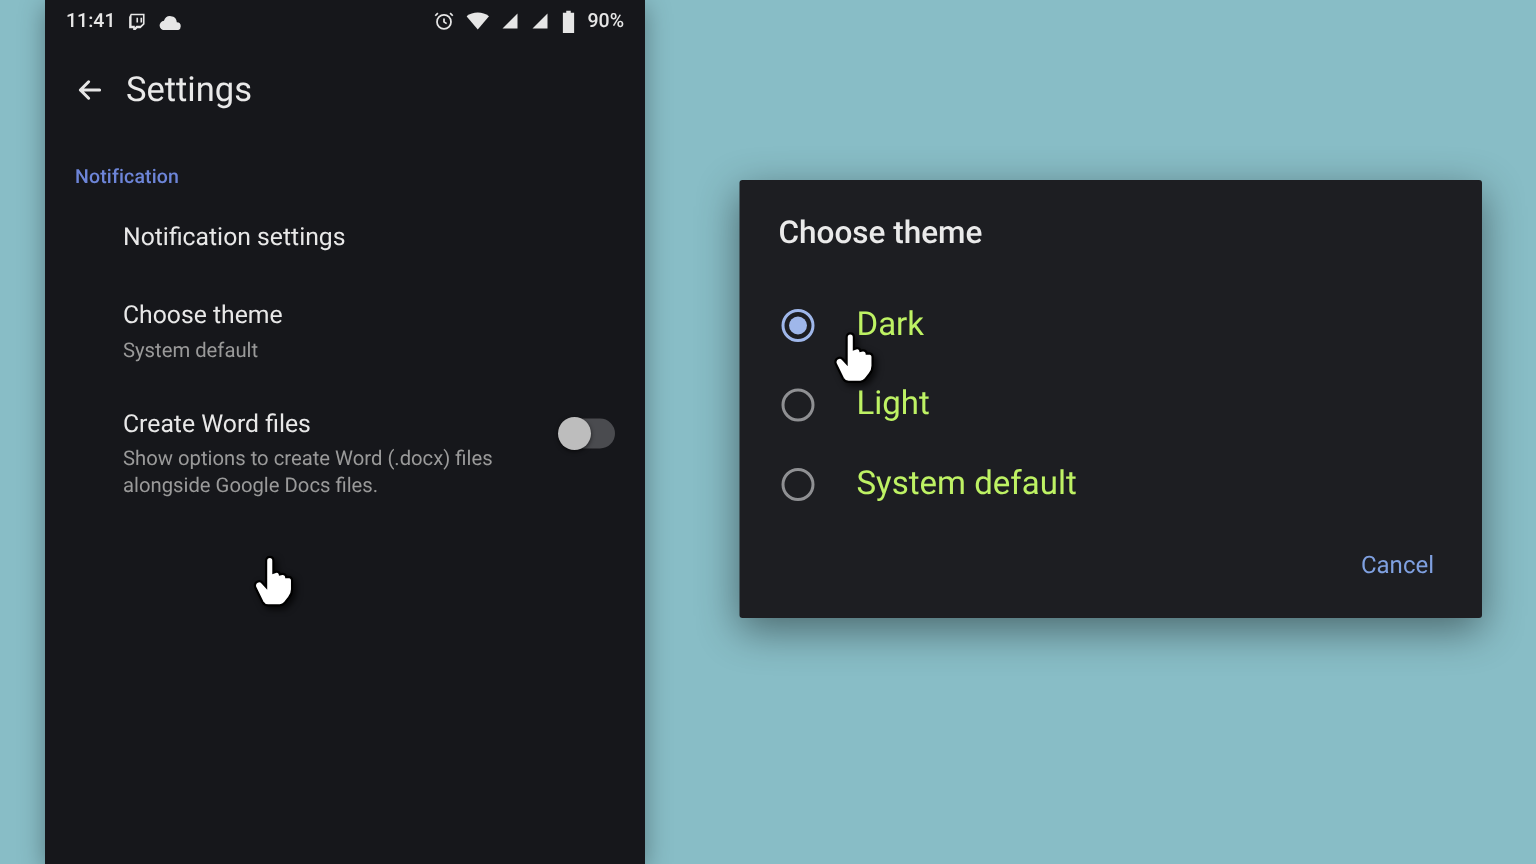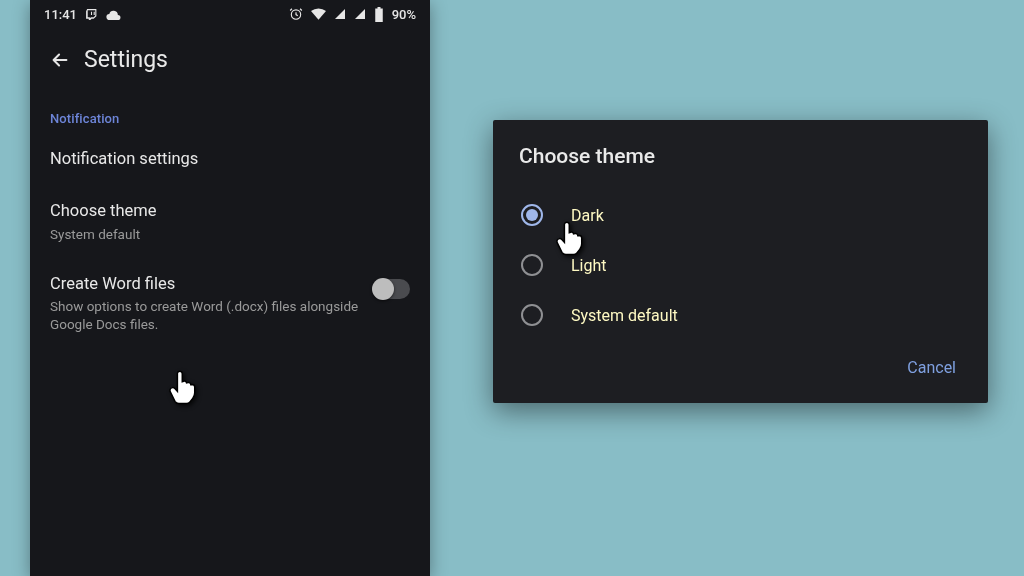--- a/index.html
+++ b/index.html
@@ -15,40 +15,40 @@
     .statusbar .left { display:flex; align-items:center; gap:8px; }
     .statusbar .right { margin-left:auto; display:flex; align-items:center; gap:8px; }
     .statusbar svg { display:block; }
 
     .titlebar { display:flex; align-items:center; gap:12px; padding:18px 18px 16px 18px; }
     .titlebar .back { width:24px; height:24px; display:flex; align-items:center; justify-content:center; cursor:pointer; }
     .titlebar h1 { font-size:23px; font-weight:400; color:#e9e9e9; }
 
     .section-label { font-size:13px; font-weight:500; color:#6d85d8; padding:22px 20px 8px 20px; letter-spacing:.1px; }
 
-    .row { padding:14px 20px 16px 20px; display:flex; align-items:flex-start; gap:12px; cursor:pointer; }
+    .row { padding:14px 20px 16px 20px; display:flex; align-items:flex-start; gap:12px; cursor:pointer;margin-left:32px; }
     .row .txt { flex:1; }
     .row .title { font-size:16.5px; color:#e8e8e8; line-height:1.35; }
     .row .subtitle { font-size:13.5px; color:#9a9a9a; line-height:1.35; margin-top:2px; }
 
     .toggle { margin-top:6px; width:36px; height:20px; border-radius:10px; background:#4a4b4f; position:relative; flex:0 0 auto; }
     .toggle .knob { position:absolute; left:-2px; top:-1px; width:22px; height:22px; border-radius:50%; background:#bdbdbd; box-shadow:0 1px 3px rgba(0,0,0,.6); }
 
     
     .dialog {
       position:absolute; left:493px; top:120px; width:495px;
       background:#1d1e22; color:#e6e6e6; padding:24px 26px 18px 26px;
       box-shadow:0 8px 28px rgba(0,0,0,.45); border-radius:2px;
     }
     .dialog h2 { font-size:21px; font-weight:500; margin-bottom:22px; color:#eaeaea; }
     .option { display:flex; align-items:center; gap:28px; padding:14px 2px; cursor:pointer; }
     .radio { width:22px; height:22px; border:2px solid #8f9093; border-radius:50%; position:relative; flex:0 0 auto; }
     .radio.selected { border-color:#9fb7ea; }
     .radio.selected::after { content:""; position:absolute; inset:3px; border-radius:50%; background:#9fb7ea; }
-    .option span { font-size:16px; color:#fef9c3; }
+    .option span { font-size:22px; color:#bef264; }
     .dialog .actions { display:flex; justify-content:flex-end; margin-top:10px; }
     .dialog .cancel { font-size:16px; font-weight:400; color:#7fa0e0; padding:8px 6px; cursor:pointer; }
 
     
     .hand { position:absolute; width:34px; height:38px; pointer-events:none; filter:drop-shadow(2px 2px 2px rgba(0,0,0,.7)); }
     .hand svg { width:100%; height:100%; }
     .hand-1 { left:166px; top:367px; }
     .hand-2 { left:553px; top:218px; }
   </style>
 </head>

